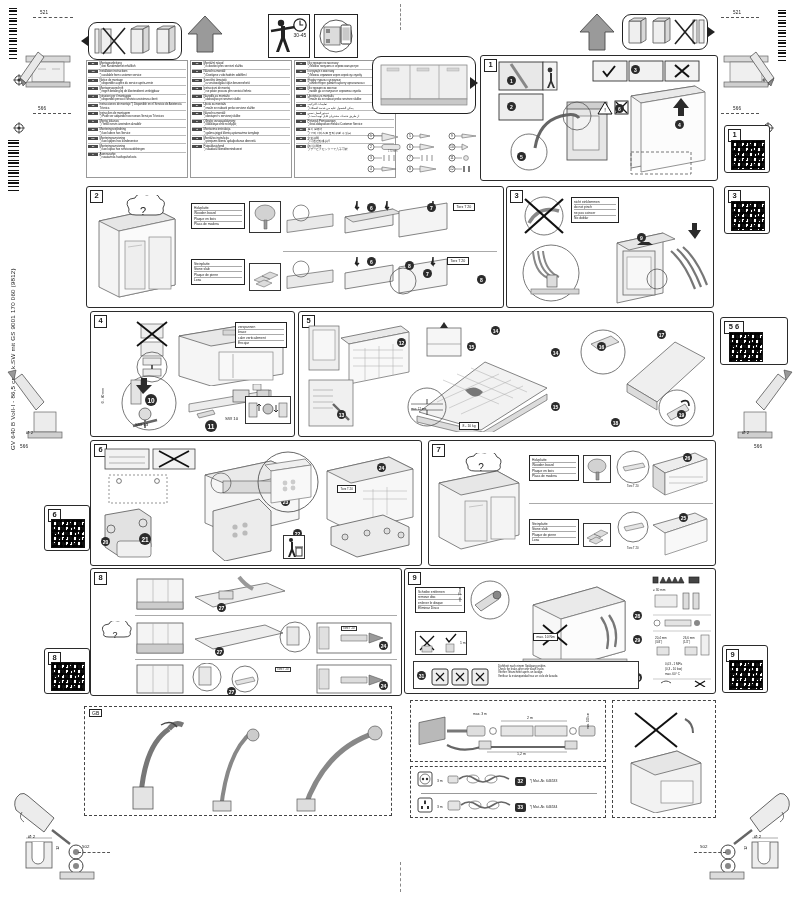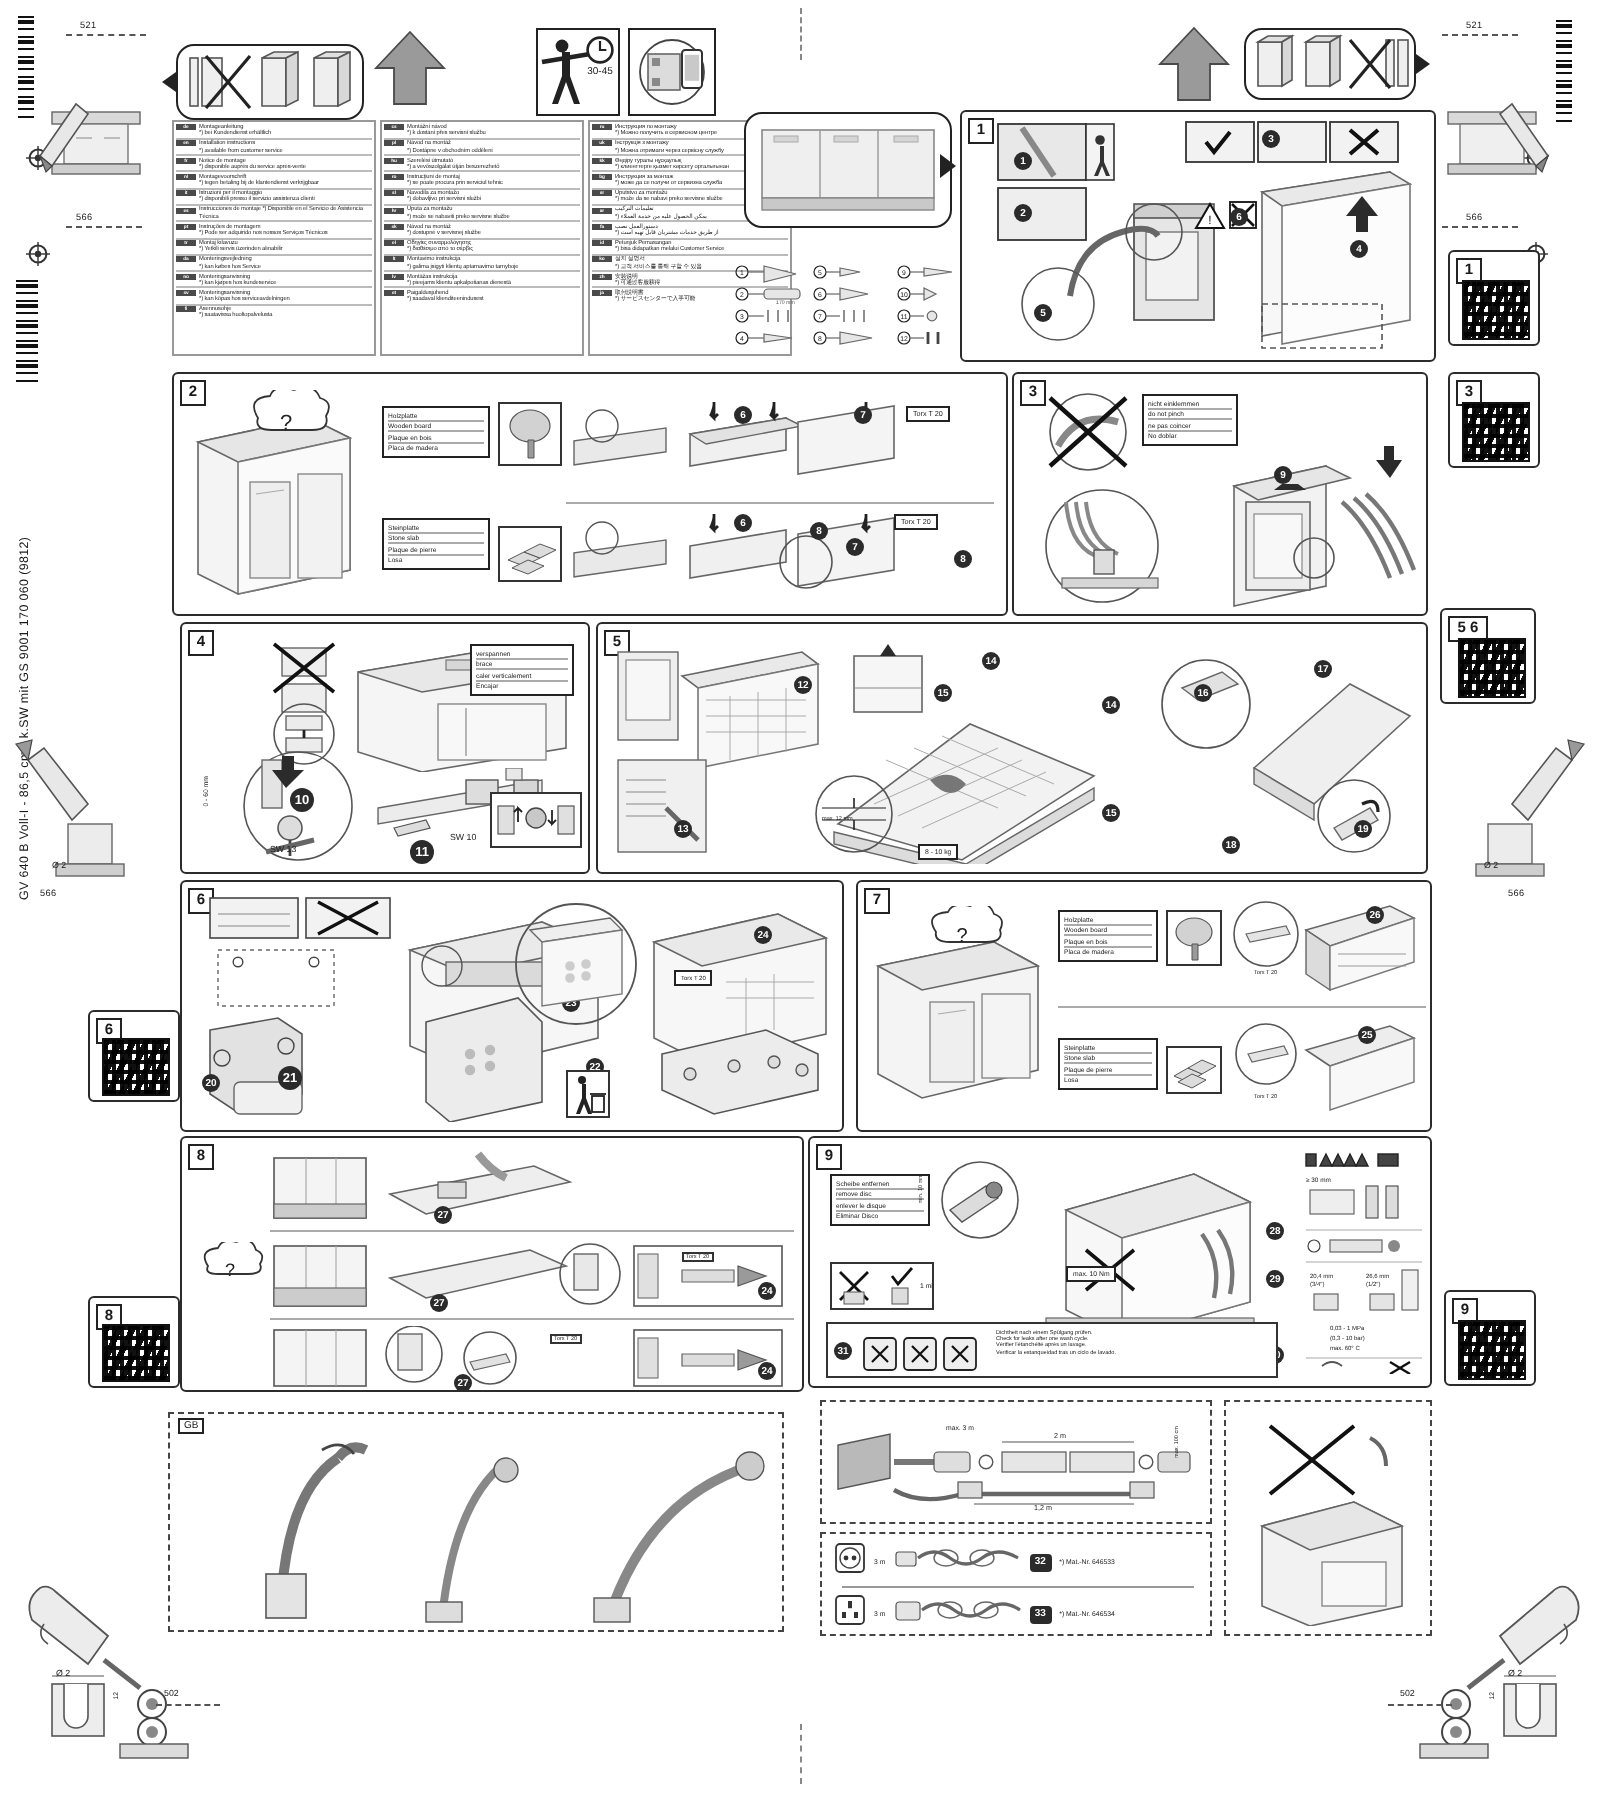--- a/index.html
+++ b/index.html
@@ -913,21 +913,21 @@
       <circle cx="108" cy="80" r="18" fill="none" stroke="#555" stroke-width=".8"></circle>
       <path d="M98 86 l18 -10 l4 6 l-18 10 z" fill="#e4e4e4" stroke="#666" stroke-width=".7"></path>
       <path d="M112 74 q8 -4 8 4" stroke="#222" stroke-width="1.6" fill="none"></path>
     </svg>
     <div class="abs dot dot-sm" style="left:298px;top:30px;">16</div>
     <div class="abs dot dot-sm" style="left:358px;top:18px;">17</div>
     <div class="abs dot dot-sm" style="left:312px;top:106px;">18</div>
     <div class="abs dot dot-sm" style="left:378px;top:98px;">19</div>
   </div>
 
-  <div class="abs panel" style="left:720px;top:304px;width:48px;height:48px;">
+  <div class="abs panel" style="left:720px;top:317px;width:68px;height:48px;">
     <div class="panel-num" style="width:18px;">5  6</div>
     <div class="abs qr" style="left:8px;top:14px;width:34px;height:30px;"></div>
   </div>
 
   <div class="abs" style="left:734px;top:366px;width:62px;height:80px;">
     <svg width="62" height="80" viewBox="0 0 62 80">
       <path d="M52 14 L30 44 L22 36 L44 8 Z" fill="#e8e8e8" stroke="#555" stroke-width=".8"></path>
       <path d="M52 14 L58 6 L50 4 Z" fill="#999" stroke="#444" stroke-width=".6"></path>
       <rect x="10" y="46" width="22" height="20" fill="#ececec" stroke="#666" stroke-width=".7"></rect>
       <rect x="4" y="66" width="34" height="6" fill="#cfcfcf" stroke="#666" stroke-width=".7"></rect>

